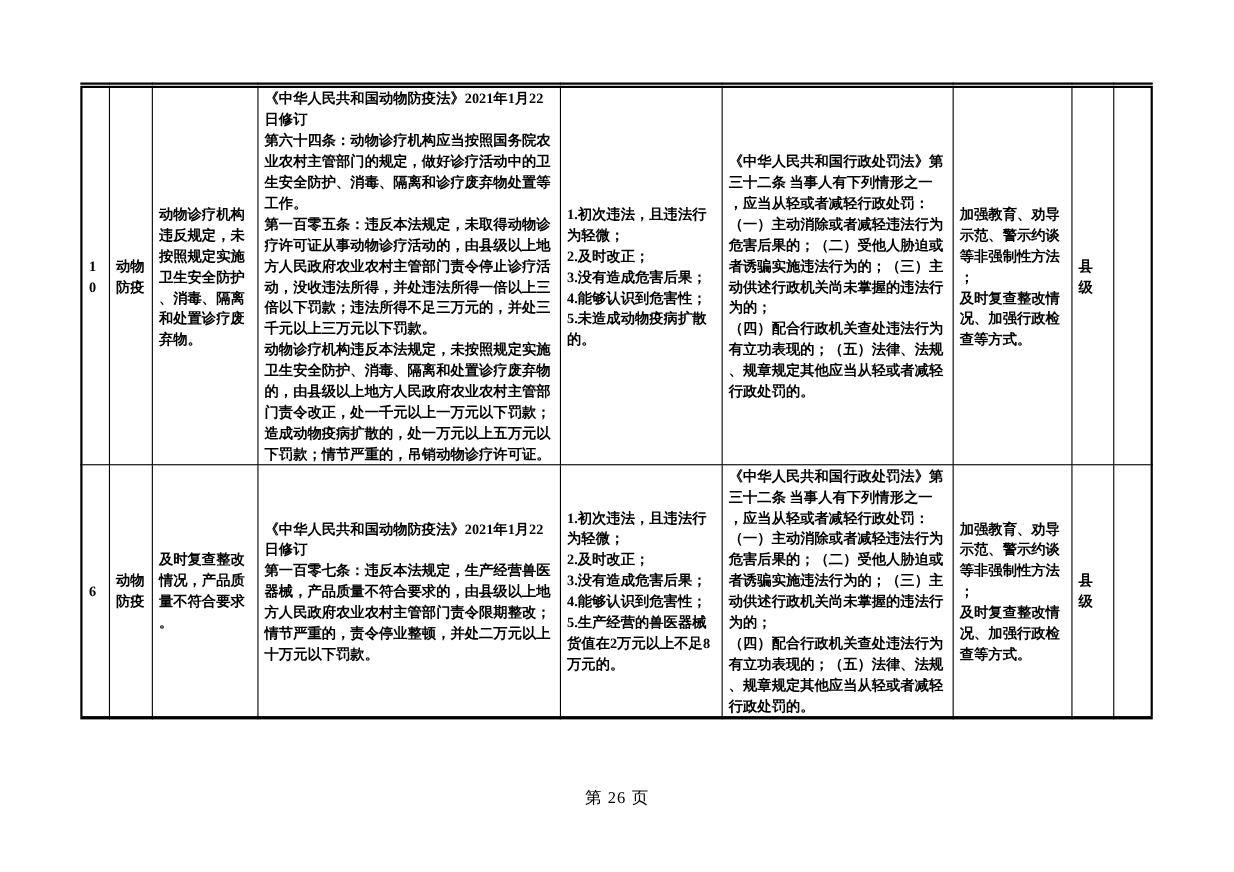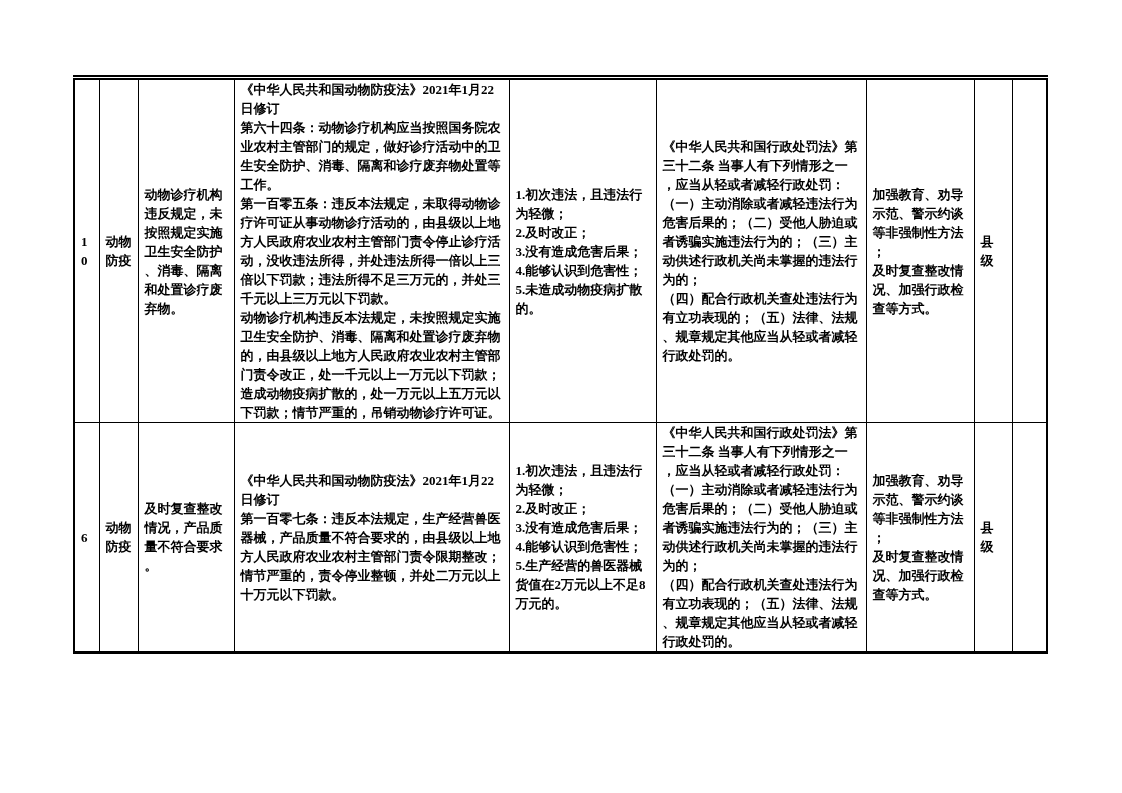--- a/index.html
+++ b/index.html
@@ -103,14 +103,15 @@
 （一）主动消除或者减轻违法行为危害后果的；（二）受他人胁迫或者诱骗实施违法行为的；（三）主动供述行政机关尚未掌握的违法行为的；
 （四）配合行政机关查处违法行为有立功表现的；（五）法律、法规、规章规定其他应当从轻或者减轻行政处罚的。</td>
         <td class="c-measures">加强教育、劝导示范、警示约谈等非强制性方法；
 及时复查整改情况、加强行政检查等方式。</td>
         <td class="c-level">县级</td>
         <td class="c-empty"></td>
       </tr>
     </tbody>
   </table>
 
+  <div class="footer">第  26  页</div>
 
 </div>
 
 </body></html>

